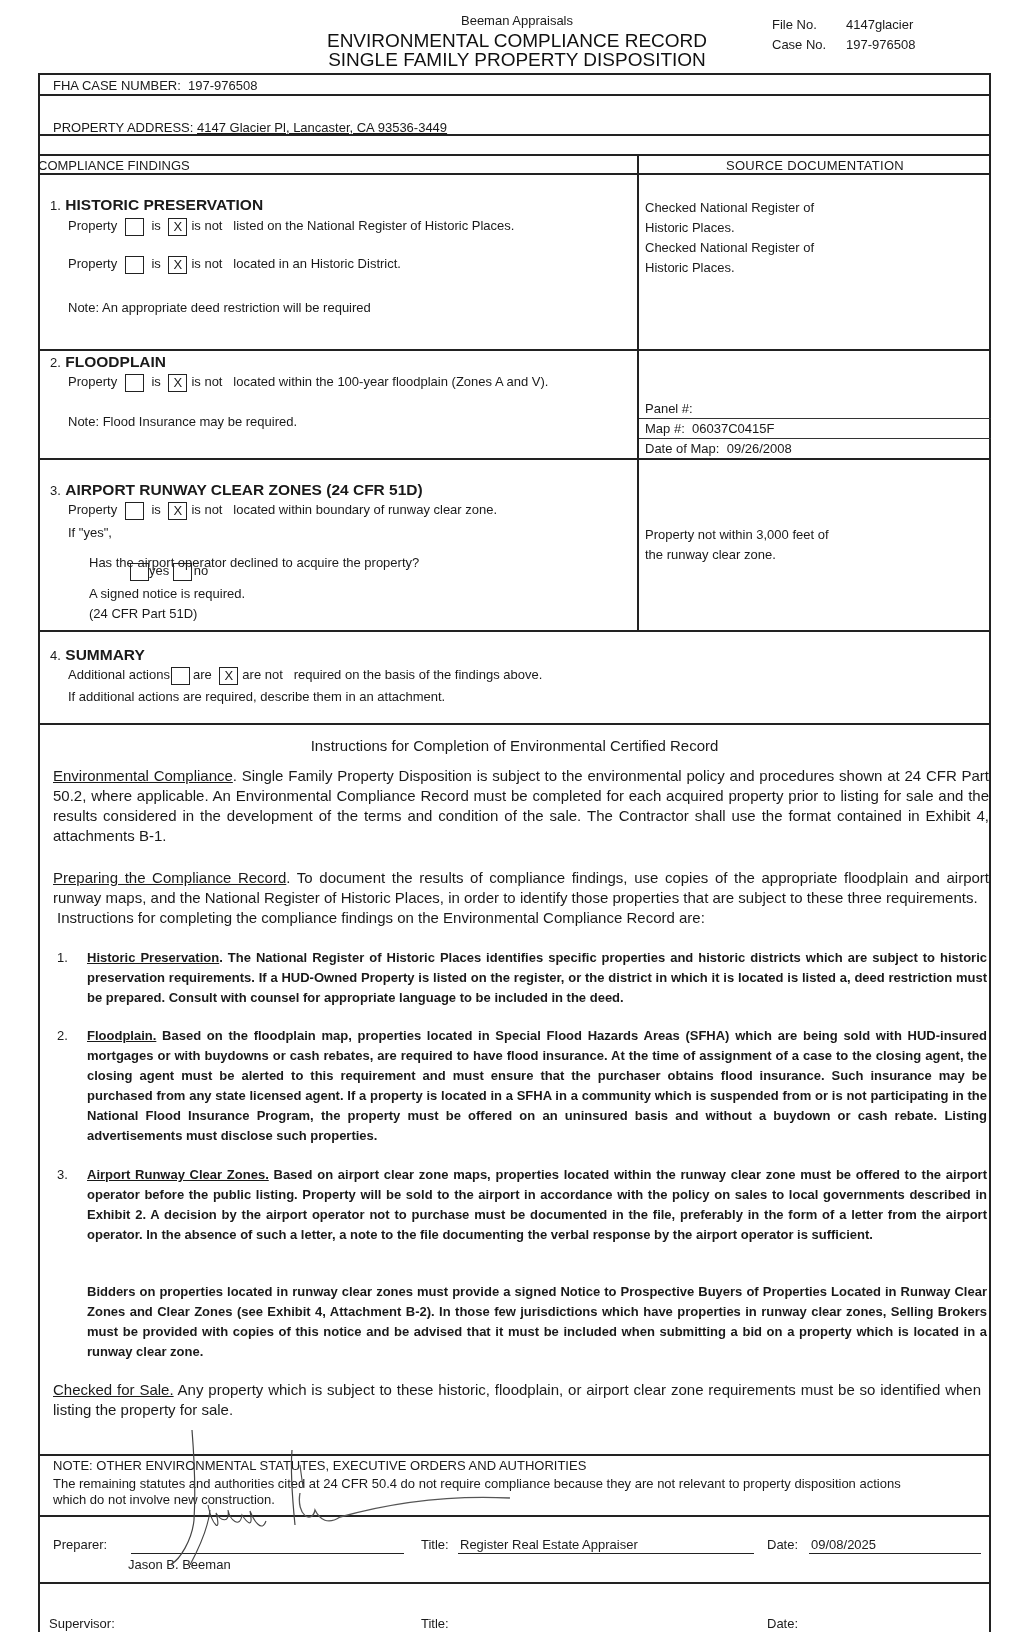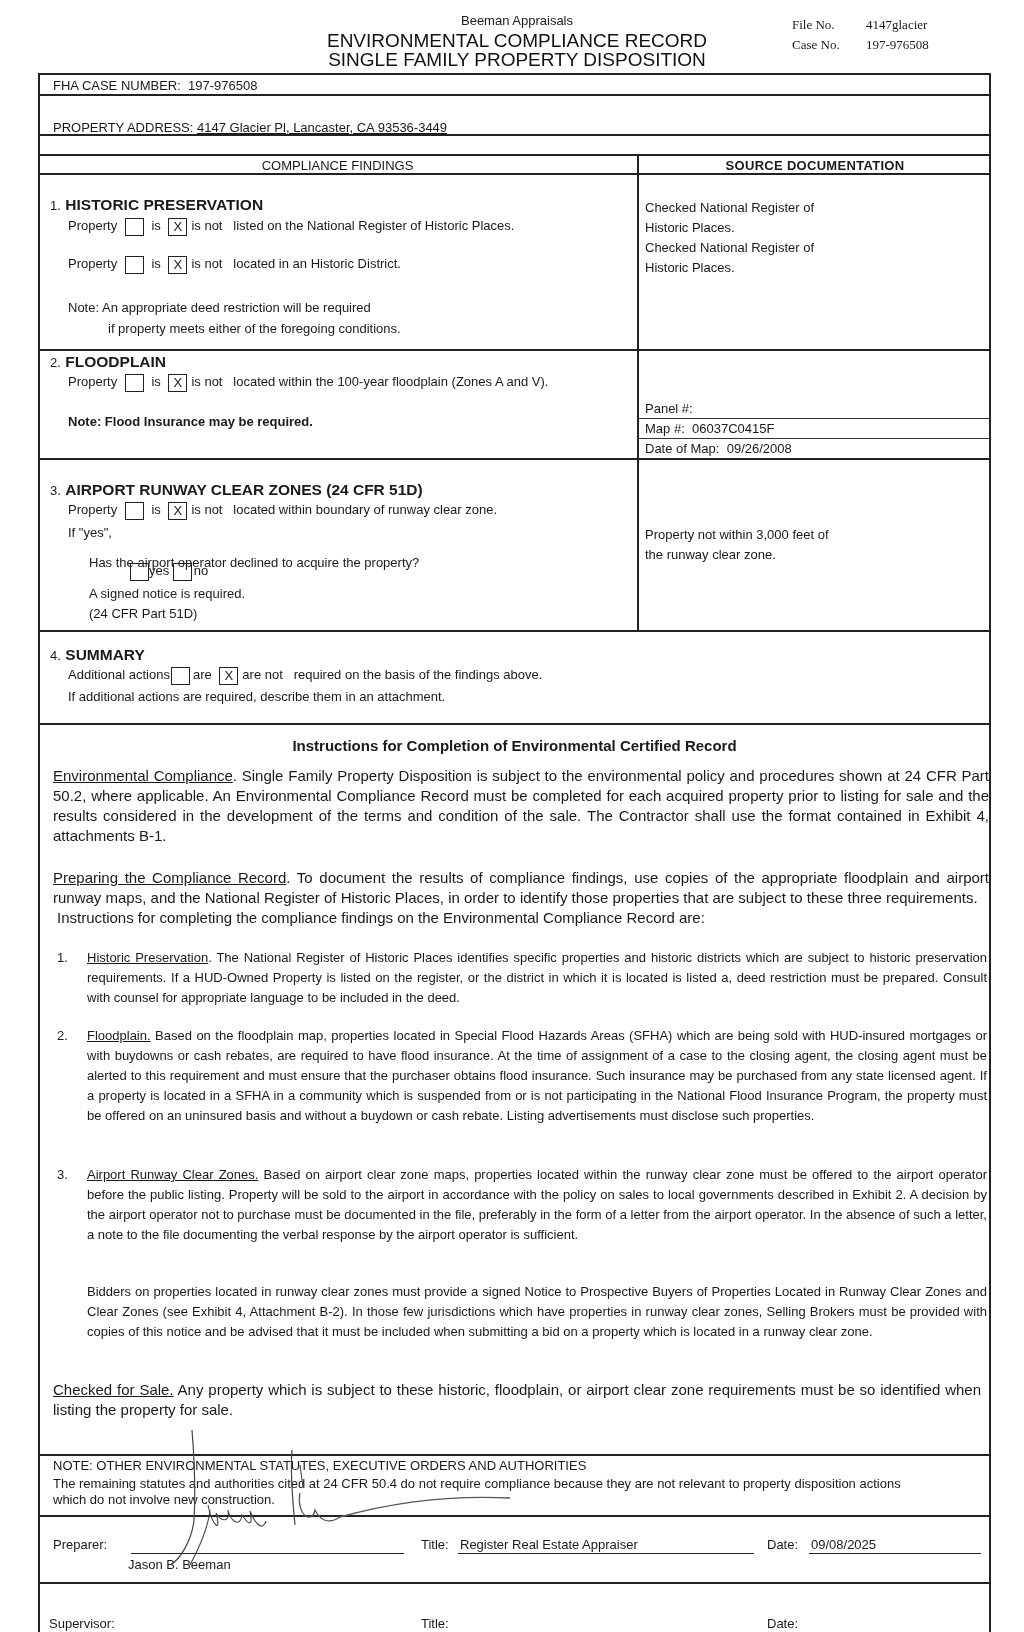--- a/index.html
+++ b/index.html
@@ -1,36 +1,36 @@
 <!DOCTYPE html>
 <html><head>
 <meta charset="utf-8">
 <style>
   html, body { margin: 0; padding: 0; background: #ffffff; }
   body { width: 1024px; height: 1632px; position: relative; overflow: hidden;
          font-family: "Liberation Sans", "DejaVu Sans", sans-serif; color: #1a1a1a; }
   .abs { position: absolute; }
   .t13 { font-size: 13px; }
-  .bold { font-weight: bold; }
+  .bold { font-weight: normal; }
   .u { text-decoration: underline; }
   .hdr-company { left: 0; width: 1024px; top: 13px; text-align: center; font-size: 13px; padding-right: 0; }
   .hdr-company span { display: inline-block; margin-left: 10px; }
   .hdr-title { left: 300px; width: 434px; text-align: center; font-size: 19px; line-height: 20px; color: #111; }
-  .fileno { left: 792px; font-size: 13px; font-family: Liberation Serif, serif; }
+  .fileno { left: 772px; font-size: 13px; }
   .fileno .lbl { display: inline-block; width: 74px; }
   .frame { left: 38px; top: 73px; width: 953px; height: 1570px; border: 2px solid #222; box-sizing: border-box; }
   .hline { position: absolute; height: 0; border-top: 2px solid #222; }
   .hline.thin { border-top: 1.5px solid #333; }
   .vline { position: absolute; width: 0; border-left: 2px solid #222; }
   .cb { display: inline-block; width: 19px; height: 18px; border: 1.5px solid #222; box-sizing: border-box;
         vertical-align: middle; text-align: center; font-size: 13px; line-height: 15px; margin: 0 4px; }
   .para { position: absolute; left: 53px; width: 938px; font-size: 15px; line-height: 20px; }
   .justify { text-align: justify; }
   .num { position: absolute; left: 57px; font-size: 13px; }
-  .item { position: absolute; left: 87px; width: 900px; font-size: 13px; line-height: 20px; text-align: justify; }
+  .item { position: absolute; left: 87px; width: 900px; font-size: 13px; line-height: 20px; text-align: justify; font-weight: bold; }
   .sec-title { font-size: 15.5px; font-weight: bold; }
   .sig-line { position: absolute; border-top: 1.5px solid #222; height: 0; }
 </style>
 </head>
 <body>
 
 <div class="abs hdr-company">
   <span>Beeman Appraisals</span>
 </div>
 <div class="abs hdr-title" style="top:31px">ENVIRONMENTAL COMPLIANCE RECORD</div>
@@ -61,21 +61,21 @@
 <div class="vline" style="left:637px;top:154px;height:476px"></div>
 
 <div class="abs t13" style="left:53px;top:78px">
   <span>FHA CASE NUMBER:</span>&nbsp; <span>197-976508</span>
 </div>
 <div class="abs t13" style="left:53px;top:120px">
   <span>PROPERTY ADDRESS:</span>
   <span class="u">4147 Glacier Pl, Lancaster, CA 93536-3449</span>
 </div>
 
-<div class="abs t13" style="left:38px;width:599px;top:158px;text-align:center">COMPLIANCE FINDINGS</div>
+<div class="abs t13" style="left:38px;width:599px;top:158px;text-align:left">COMPLIANCE FINDINGS</div>
 <div class="abs t13 bold" style="left:639px;width:352px;top:158px;text-align:center;letter-spacing:0.3px">SOURCE DOCUMENTATION</div>
 
 <div class="abs" style="left:50px;top:196px">
   <span class="t13">1.</span>
   <span class="sec-title">HISTORIC PRESERVATION</span>
 </div>
 <div class="abs t13" style="left:68px;top:218px">
   <span>Property</span>
   <span class="cb"></span>
   <span>is</span>
@@ -84,21 +84,20 @@
 </div>
 <div class="abs t13" style="left:68px;top:256px">
   <span>Property</span>
   <span class="cb"></span>
   <span>is</span>
   <span class="cb">X</span><span>is not</span>&nbsp;&nbsp;
   <span>located in an Historic District.</span>
 </div>
 <div class="abs t13" style="left:68px;top:297px;line-height:21px">
   <div>Note:  An appropriate deed restriction will be required</div>
-  <div style="padding-left:40px">if property meets either of the foregoing conditions.</div>
 </div>
 <div class="abs t13" style="left:645px;top:198px;line-height:20px">
   <div>Checked National Register of</div>
   <div>Historic Places.</div>
   <div>Checked National Register of</div>
   <div>Historic Places.</div>
 </div>
 
 <div class="abs" style="left:50px;top:353px">
   <span class="t13">2.</span>

